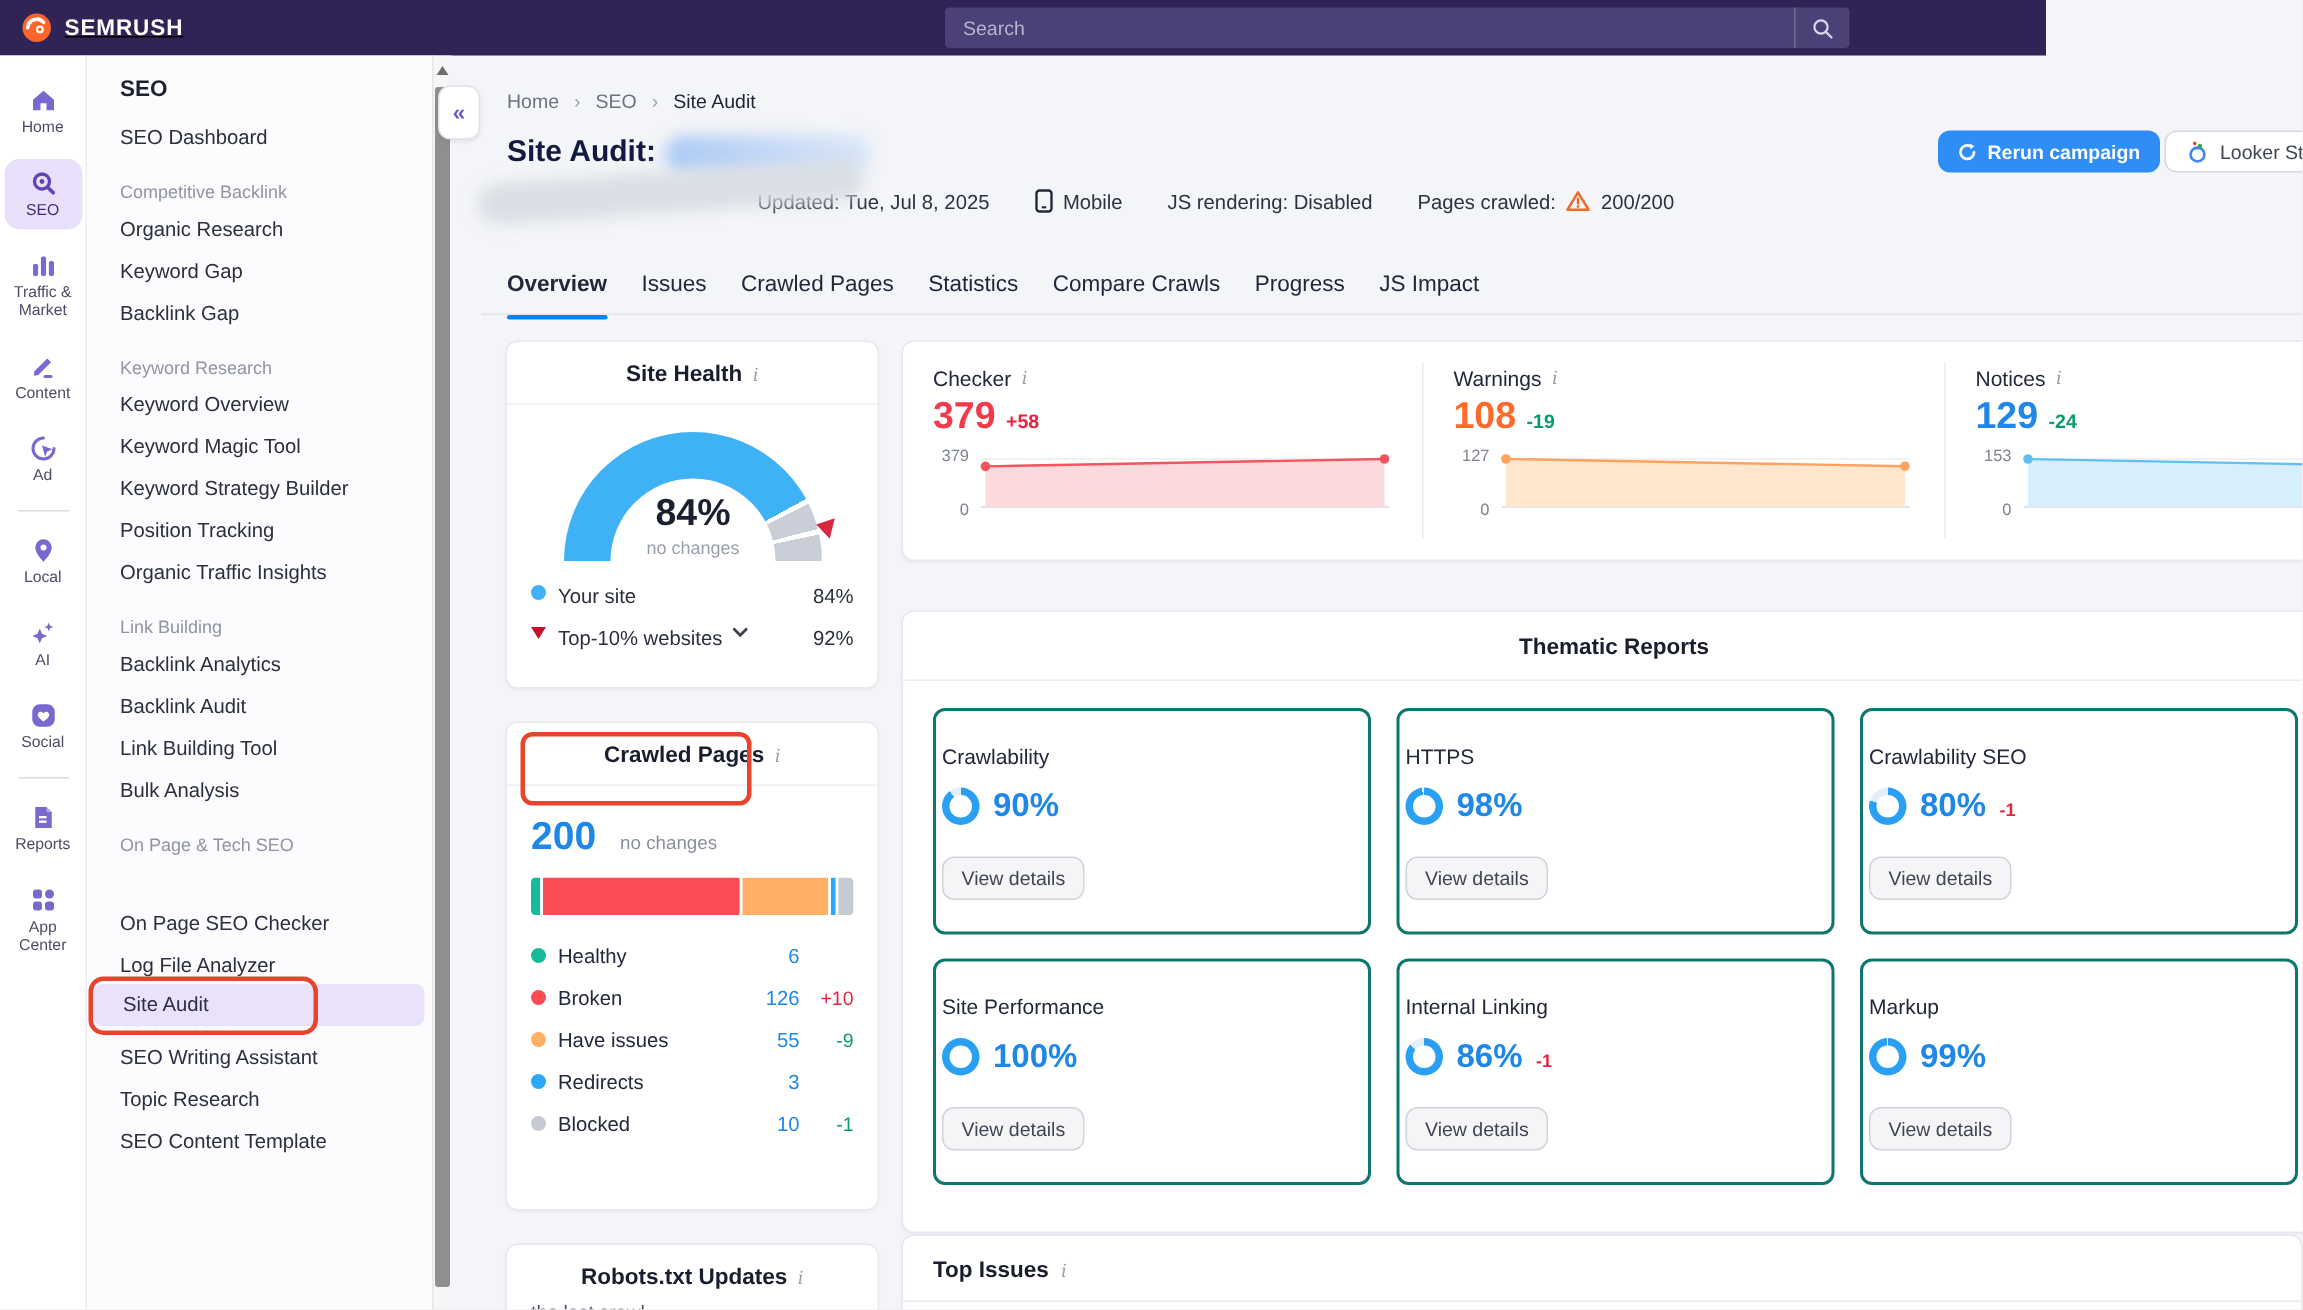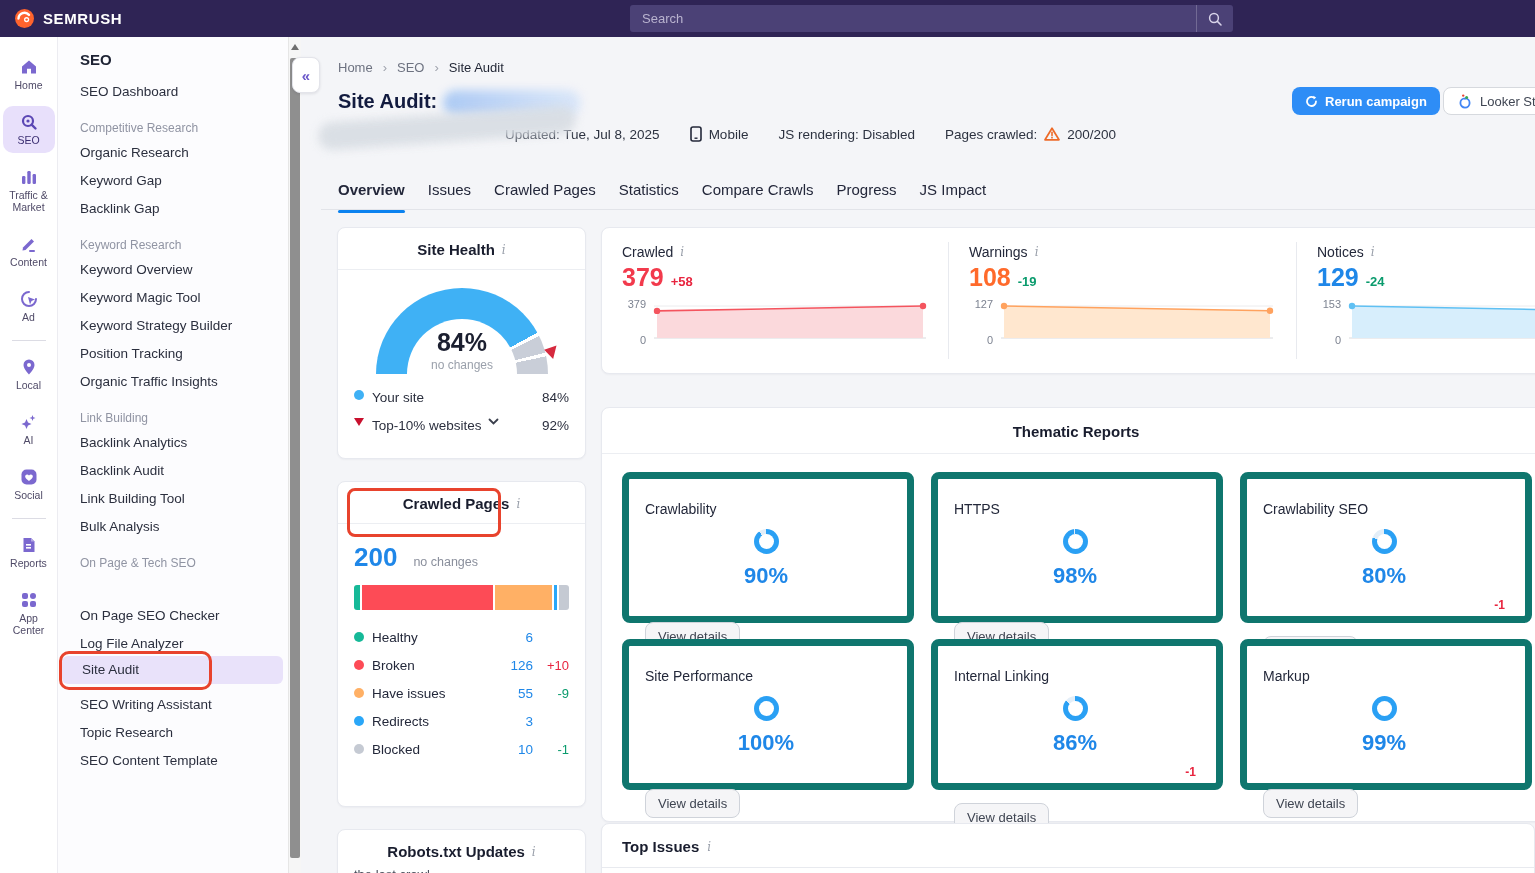--- a/index.html
+++ b/index.html
@@ -1,21 +1,21 @@
 <!DOCTYPE html>
 <html><head>
 <meta charset="utf-8">
 <style>
   html,body{margin:0;padding:0;}
   body{font-family:"Liberation Sans",sans-serif;background:#e9eaee;}
   #canvas{position:relative;width:1535px;height:873px;background:#f4f5f8;overflow:hidden;font-family:"Liberation Sans",sans-serif;}
   .abs{position:absolute;}
 
   
-  .topbar{left:0;top:0;width:1535px;height:37px;background:#2f2455;display:flex;align-items:center;}
+  .topbar{left:0;top:0;width:1364px;height:37px;background:#2f2455;display:flex;align-items:center;text-decoration:underline;}
   .brand{display:flex;align-items:center;gap:8px;margin-left:14px;}
   .brand-text{color:#fff;font-weight:bold;font-size:15px;letter-spacing:.6px;}
   .searchwrap{position:absolute;left:630px;top:5px;width:603px;height:27px;background:#4b4176;border-radius:3px;display:flex;align-items:center;}
   .searchinput{flex:1;color:#b9b3cf;font-size:13px;padding-left:12px;}
   .searchbtn{width:36px;height:27px;border-left:1px solid rgba(255,255,255,.22);display:flex;align-items:center;justify-content:center;}
 
   
   .rail{left:0;top:37px;width:58px;height:836px;background:#ffffff;border-right:1px solid #ececf1;display:flex;flex-direction:column;align-items:center;padding-top:14px;box-sizing:border-box;}
   .rail-item{width:52px;display:flex;flex-direction:column;align-items:center;gap:3px;padding:7px 0;margin-bottom:8px;border-radius:10px;cursor:pointer;}
   .rail-item.active{background:#e8e0fb;}
@@ -91,23 +91,23 @@
   .sum-delta{font-size:13px;font-weight:bold;}
   .sum-chart{display:flex;margin-top:4px;height:52px;}
   .sum-ylabels{width:30px;display:flex;flex-direction:column;justify-content:space-between;align-items:flex-end;font-size:11px;color:#7d8391;padding:2px 6px 2px 0;box-sizing:border-box;}
   .spark{flex:1;height:52px;}
   .c-red{color:#f23a4c;} .c-orange{color:#ff6a2b;} .c-blue{color:#1f87e8;}
   .d-red{color:#e8253f;} .d-green{color:#0a9b6d;}
 
   
   .thematic{left:601px;top:407px;width:950px;height:415px;}
   .th-grid{position:absolute;left:20px;top:64px;display:grid;grid-template-columns:292px 292px 292px;grid-auto-rows:151px;column-gap:17px;row-gap:16px;}
-  .th-card{background:#fff;border:7px solid #0f766e;border-radius:8px;padding:22px 20px 0 16px;box-sizing:border-box;}
+  .th-card{background:#fff;border:2px solid #0f766e;border-radius:8px;padding:22px 20px 0 4px;box-sizing:border-box;}
   .th-title{font-size:14px;color:#23283a;}
-  .th-row{display:flex;align-items:center;gap:9px;margin-top:12px;flex-direction:column;}
+  .th-row{display:flex;align-items:center;gap:9px;margin-top:12px;}
   .ring{width:25px;height:25px;border-radius:50%;position:relative;flex:0 0 auto;}
   .ring::after{content:"";position:absolute;left:5px;top:5px;width:15px;height:15px;border-radius:50%;background:#fff;}
   .th-pct{font-size:22px;font-weight:bold;color:#1f87e8;}
   .th-delta{font-size:12px;font-weight:bold;color:#e8253f;align-self:flex-end;margin-bottom:3px;}
   .btn-view{margin-top:21px;display:inline-block;background:#f5f5f7;border:1px solid #cfd3da;border-radius:8px;font-size:13px;color:#3f4552;padding:6px 12px;cursor:pointer;}
 
   
   .cp-card{left:337px;top:481px;width:249px;height:326px;}
   .cp-total-row{display:flex;align-items:baseline;gap:16px;padding:18px 16px 0 16px;}
   .cp-total{font-size:26px;font-weight:bold;color:#1f87e8;}
@@ -228,21 +228,21 @@
           <rect x="10" y="10" width="6" height="6" rx="2" fill="#7b68cf"></rect>
         </svg>
       <div class="rail-label">App Center</div>
     </div>
   </div>
 
   <div class="abs sidebar">
     <div class="side-title">SEO</div>
     <div class="side-item">SEO Dashboard</div>
 
-    <div class="side-label">Competitive Research</div>
+    <div class="side-label">Competitive Backlink</div>
     <div class="side-item">Organic Research</div>
     <div class="side-item">Keyword Gap</div>
     <div class="side-item">Backlink Gap</div>
 
     <div class="side-label">Keyword Research</div>
     <div class="side-item">Keyword Overview</div>
     <div class="side-item">Keyword Magic Tool</div>
     <div class="side-item">Keyword Strategy Builder</div>
     <div class="side-item">Position Tracking</div>
     <div class="side-item">Organic Traffic Insights</div>
@@ -364,21 +364,21 @@
             <polyline points="1.5,1.5 5.5,5.5 9.5,1.5" fill="none" stroke="#3a3f4c" stroke-width="1.8" stroke-linecap="round"></polyline>
           </svg>
         <span class="sh-val">92%</span>
       </div>
     </div>
   </div>
 
   <div class="abs card sum-card">
     <div class="sum-sec" style="left:0;">
       <div class="sum-title">
-          <span>Crawled</span>
+          <span>Checker</span>
           <span class="info-i">i</span>
         </div>
       <div class="sum-num-row">
         <span class="sum-num c-red">379</span>
         <span class="sum-delta d-red">+58</span>
       </div>
       <div class="sum-chart">
         <div class="sum-ylabels">
             <span>379</span>
             <span>0</span>

